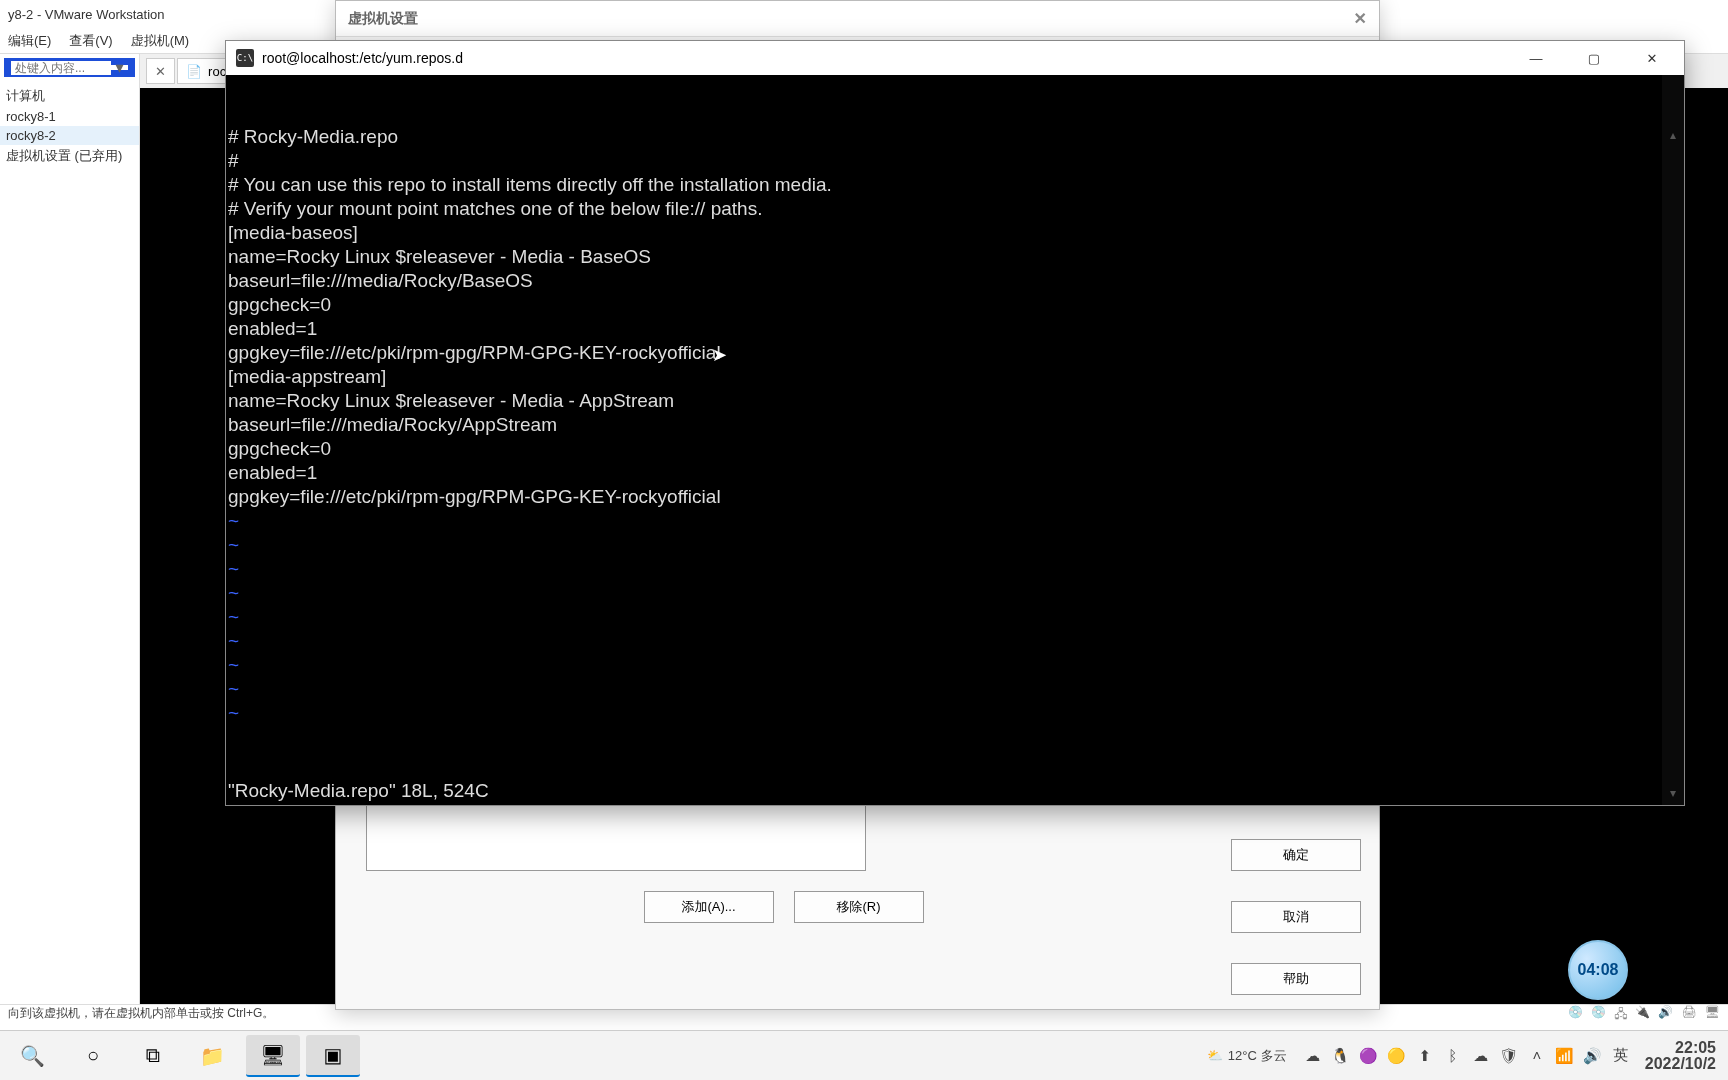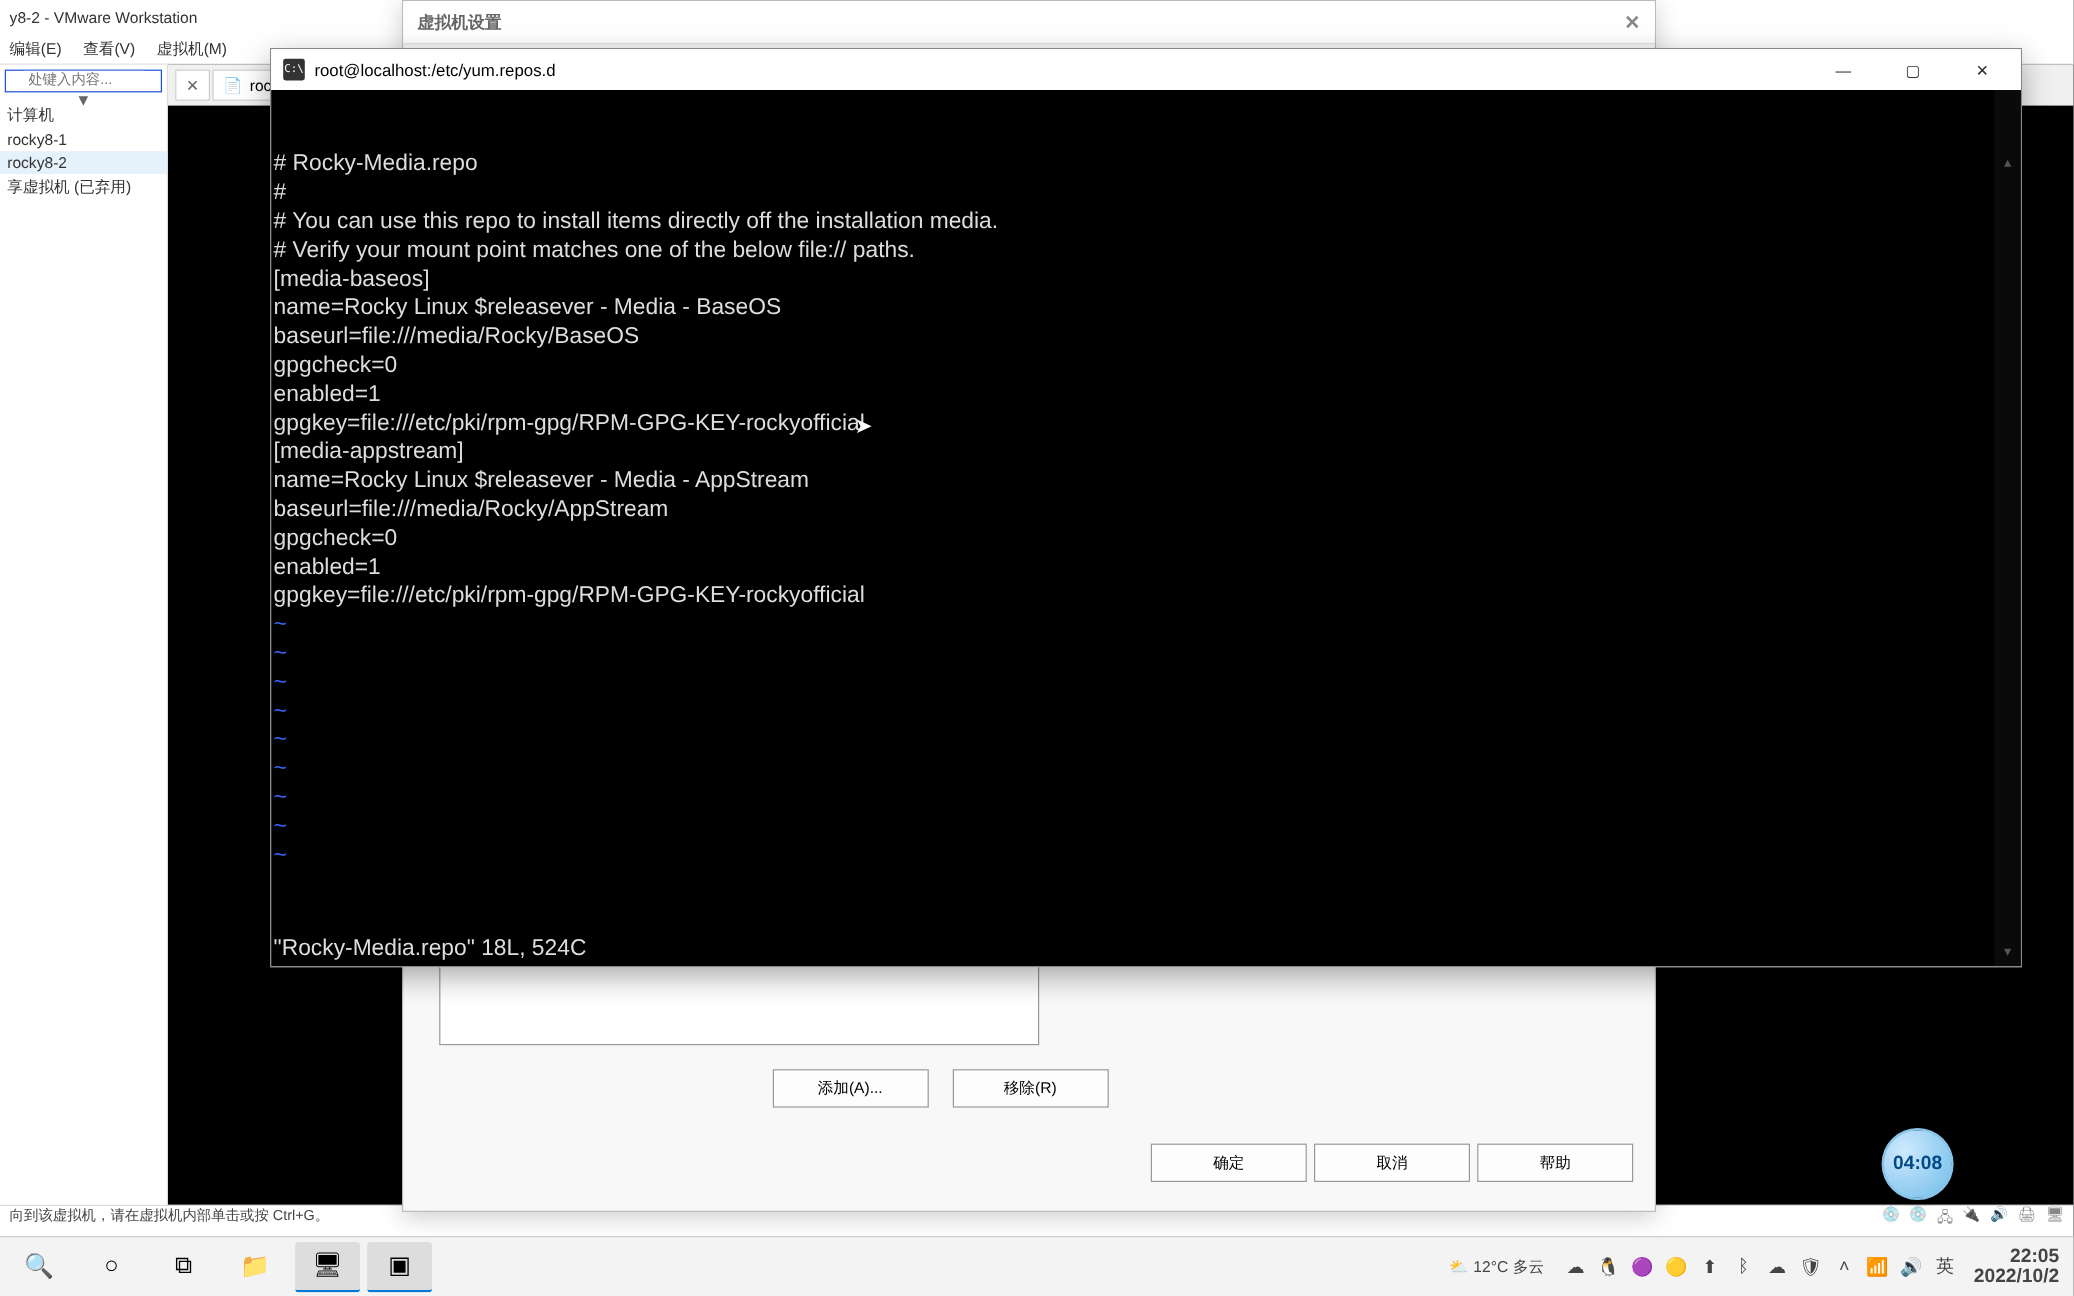--- a/index.html
+++ b/index.html
@@ -3,42 +3,42 @@
 <meta charset="utf-8">
 <style>
 * { margin: 0; padding: 0; box-sizing: border-box; font-family: "Microsoft YaHei", "Segoe UI", sans-serif; }
 body { width: 1728px; height: 1080px; overflow: hidden; background: #fff; position: relative; }
 
 
 .vmware-titlebar { height: 28px; background: #fff; display: flex; align-items: center; padding: 0 8px; font-size: 13px; color: #333; }
 .vmware-menubar { height: 26px; background: #fff; display: flex; align-items: center; gap: 18px; padding: 0 8px; font-size: 13px; color: #333; border-bottom: 1px solid #ddd; }
 .vmware-body { display: flex; height: calc(100% - 54px - 50px); }
 .vmware-sidebar { width: 140px; background: #fff; border-right: 1px solid #ddd; }
-.sidebar-search { height: 19px; border: 1px solid #1d4ed8; margin: 4px; display: flex; align-items: center; flex-direction: column; }
+.sidebar-search { height: 19px; border: 7px solid #1d4ed8; margin: 4px; display: flex; align-items: center; }
 .sidebar-search input { border: none; outline: none; width: 100px; font-size: 12px; padding-left: 4px; }
 .sidebar-search .dd { width: 18px; text-align: center; color: #666; }
 .sidebar-tree { padding: 4px 0; }
 .tree-item { font-size: 13px; padding: 2px 6px; color: #333; }
 .tree-item.selected { background: #e5f1fb; }
 .vmware-content { flex: 1; background: #000; position: relative; }
 .vmware-tabstrip { position: absolute; top: 0; left: 0; right: 0; height: 34px; background: #f0f0f0; display: flex; align-items: center; padding: 0 6px; }
 .vm-tab { background: #fff; border: 1px solid #ccc; height: 26px; display: flex; align-items: center; padding: 0 8px; gap: 6px; font-size: 13px; }
 .vm-tab .x { color: #666; }
 .vm-tab2 { margin-left: 2px; }
 .vmware-statusbar { position: absolute; bottom: 50px; left: 0; right: 0; height: 26px; background: #fff; border-top: 1px solid #ddd; display: flex; justify-content: space-between; padding: 0 8px; font-size: 12px; color: #444; }
 .status-icons { display: flex; gap: 8px; color: #888; }
 
 
 .vm-settings { position: absolute; left: 335px; top: 0; width: 1045px; height: 1010px; background: #f8f8f8; border: 1px solid #bbb; box-shadow: 0 4px 20px rgba(0,0,0,0.2); }
 .dlg-title { height: 36px; background: #fff; display: flex; align-items: center; justify-content: space-between; padding: 0 12px; font-size: 14px; color: #666; border-bottom: 1px solid #e0e0e0; font-weight: bold; }
 .dlg-close { font-size: 16px; color: #888; }
 .dlg-listbox { position: absolute; left: 30px; top: 650px; width: 500px; height: 220px; background: #fff; border: 1px solid #999; }
 .dlg-btnrow { position: absolute; left: 30px; top: 890px; width: 835px; display: flex; justify-content: center; gap: 20px; }
 .dlg-btn { width: 130px; height: 32px; background: #fdfdfd; border: 1px solid #999; font-size: 13px; }
-.dlg-bottom { position: absolute; bottom: 24px; right: 18px; display: flex; gap: 6px; }
+.dlg-bottom { position: absolute; bottom: 14px; right: 18px; display: flex; gap: 30px; flex-direction: column; }
 .dlg-bottom .dlg-btn { width: 130px; }
 
 
 .terminal-window { position: absolute; left: 225px; top: 40px; width: 1460px; height: 766px; background: #fff; border: 1px solid #888; box-shadow: 0 8px 24px rgba(0,0,0,0.35); }
 .term-titlebar { height: 34px; display: flex; align-items: center; justify-content: space-between; padding: 0 4px 0 10px; background: #fff; }
 .term-titlebar-left { display: flex; align-items: center; gap: 8px; font-size: 14px; }
 .term-icon { width: 18px; height: 18px; background: #333; border-radius: 2px; display: inline-flex; align-items: center; justify-content: center; color: #fff; font-size: 9px; font-family: monospace; }
 .term-ctrls { display: flex; gap: 2px; }
 .term-ctrl { width: 56px; height: 34px; display: flex; align-items: center; justify-content: center; font-size: 13px; color: #333; }
 .term-body { background: #000; color: #ddd; font-family: "Consolas", "Courier New", monospace; font-size: 19px; line-height: 24px; height: calc(100% - 34px); padding: 2px 0 2px 0; position: relative; white-space: pre; overflow: hidden; }
@@ -76,21 +76,21 @@
 <div class="vmware-body">
   <div class="vmware-sidebar">
     <div class="sidebar-search">
       <input placeholder="处键入内容..." style="">
       <span class="dd">▾</span>
     </div>
     <div class="sidebar-tree">
       <div class="tree-item">计算机</div>
       <div class="tree-item">rocky8-1</div>
       <div class="tree-item selected">rocky8-2</div>
-      <div class="tree-item">享虚拟机 (已弃用)</div>
+      <div class="tree-item">虚拟机设置 (已弃用)</div>
     </div>
   </div>
   <div class="vmware-content">
     <div class="vmware-tabstrip">
       <div class="vm-tab">
         <span class="x">✕</span>
       </div>
       <div class="vm-tab vm-tab2">
         <span>📄</span>
         <span>rock</span>

